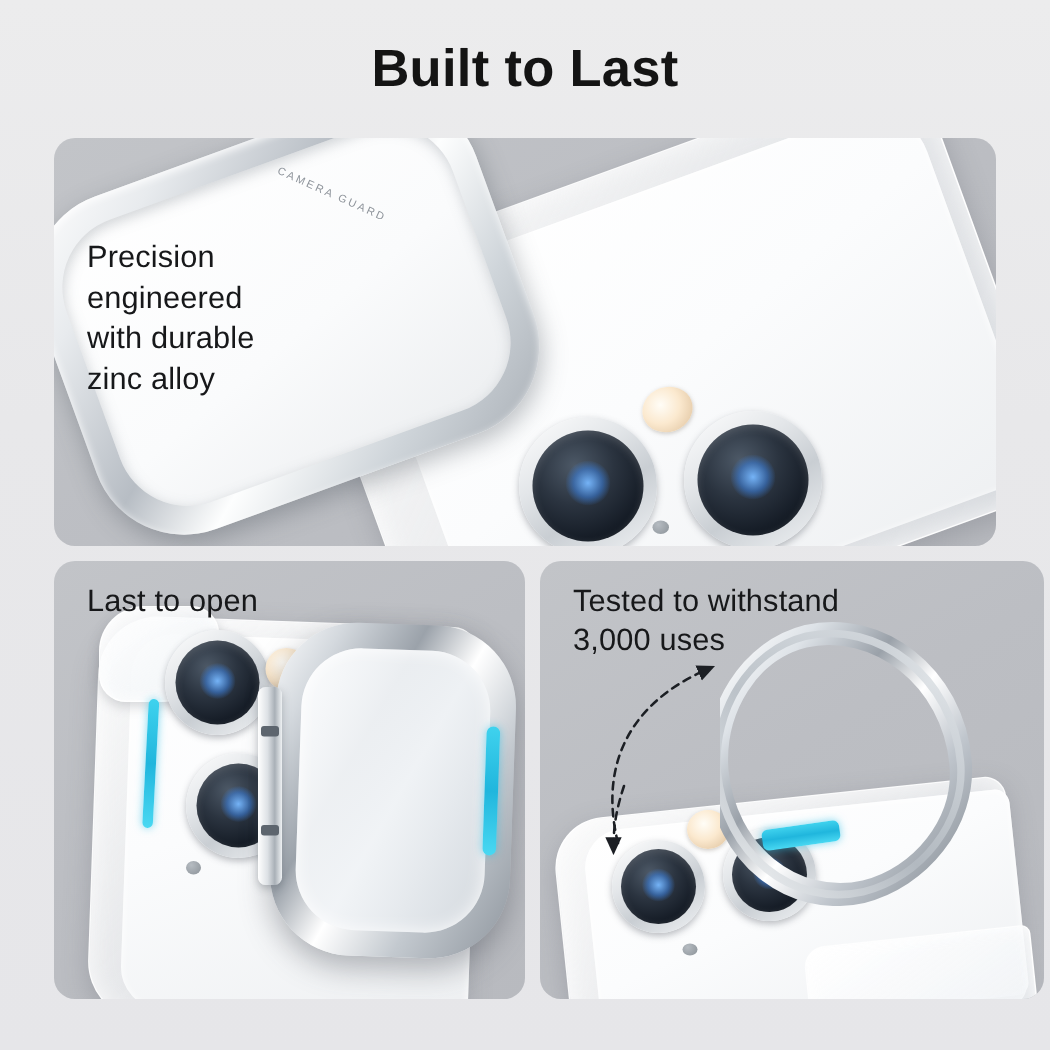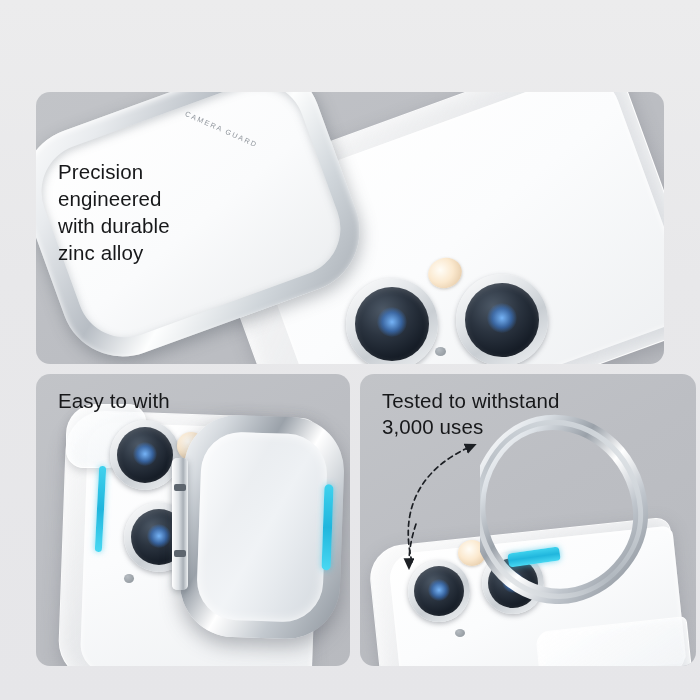--- a/index.html
+++ b/index.html
@@ -256,20 +256,21 @@
     width: 100%; height: 100%;
     z-index: 35;
     pointer-events: none;
   }
 </style>
 </head>
 <body>
 
 <div class="page">
 
+  <div class="title">Built to Last</div>
 
   <div class="panel" id="panel-top">
 
     <div id="top-art">
 
       <div class="glass-case" id="top-case"></div>
       <div class="phone-body" id="top-phone"></div>
 
       <div id="top-guard">
         <div id="top-guard-inner"></div>
@@ -326,21 +327,21 @@
         <div id="bl-stand-inner"></div>
         <div class="cyan-accent" id="bl-stand-cyan"></div>
       </div>
 
       <div id="bl-hinge">
         <div class="hinge-notch" style="top:26px;"></div>
         <div class="hinge-notch" style="top:92px;"></div>
       </div>
     </div>
 
-    <div class="panel-caption" id="caption-bl">Easy to with</div>
+    <div class="panel-caption" id="caption-bl">Last to open</div>
   </div>
 
   <div class="panel" id="panel-br">
 
     <div id="br-art">
 
       <div class="glass-case" id="br-case"></div>
       <div class="phone-body" id="br-phone"></div>
       <div class="glass-case" id="br-tail"></div>
 

